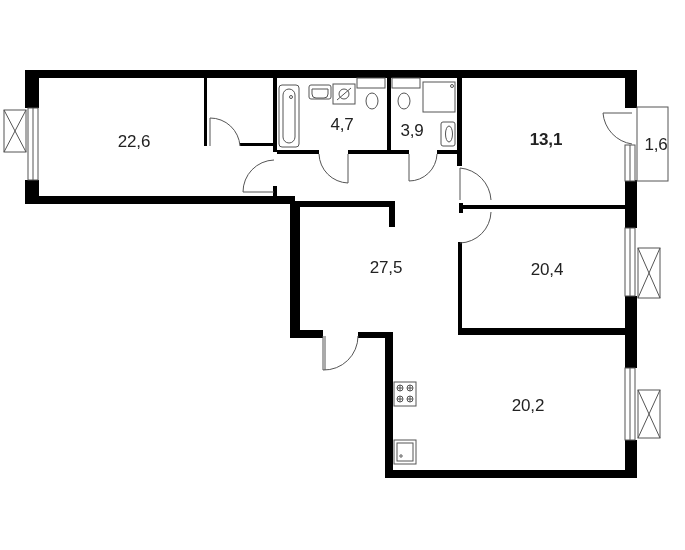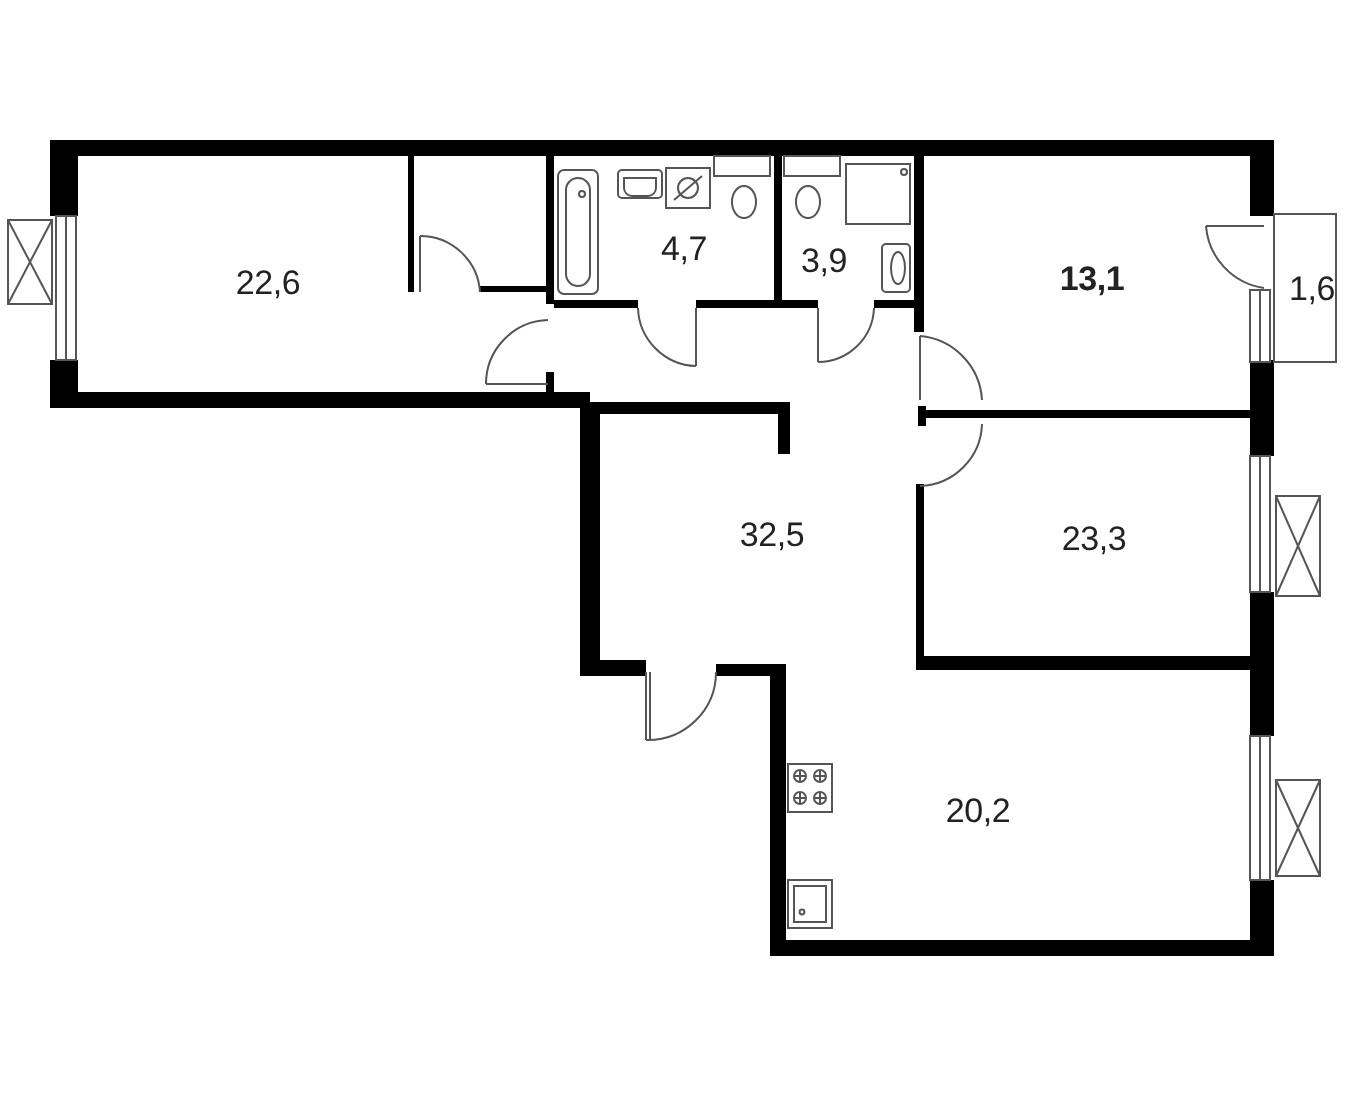--- a/index.html
+++ b/index.html
@@ -160,15 +160,15 @@
     <rect x="397" y="443" width="16" height="18"></rect>
     <circle cx="401" cy="456" r="1.2"></circle>
   </g>
 </svg>
 
 <div class="room-label" style="left:134px;top:142px;">22,6</div>
 <div class="room-label" style="left:342px;top:125px;">4,7</div>
 <div class="room-label" style="left:412px;top:131px;">3,9</div>
 <div class="room-label" style="left:546px;top:140px;font-weight:bold;">13,1</div>
 <div class="room-label" style="left:656px;top:145px;">1,6</div>
-<div class="room-label" style="left:386px;top:268px;">32,5</div>
-<div class="room-label" style="left:547px;top:270px;">23,3</div>
-<div class="room-label" style="left:489px;top:406px;">20,2</div>
+<div class="room-label" style="left:386px;top:268px;">27,5</div>
+<div class="room-label" style="left:547px;top:270px;">20,4</div>
+<div class="room-label" style="left:528px;top:406px;">20,2</div>
 
 </body></html>

